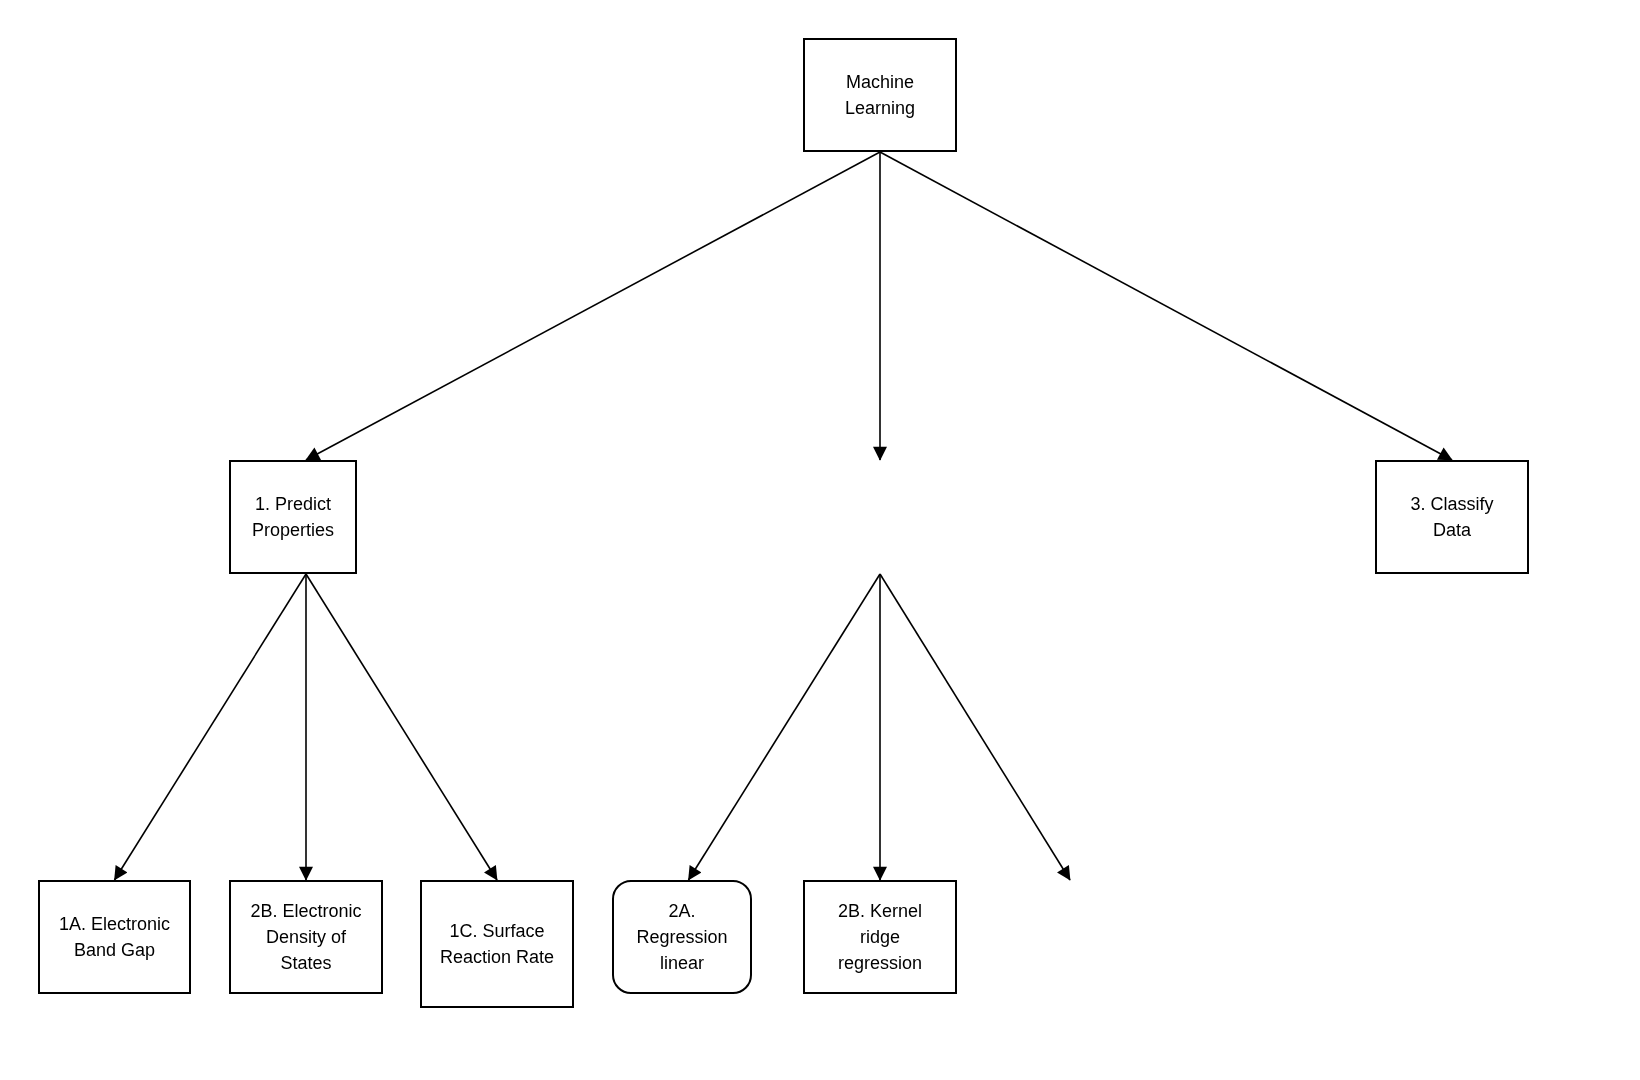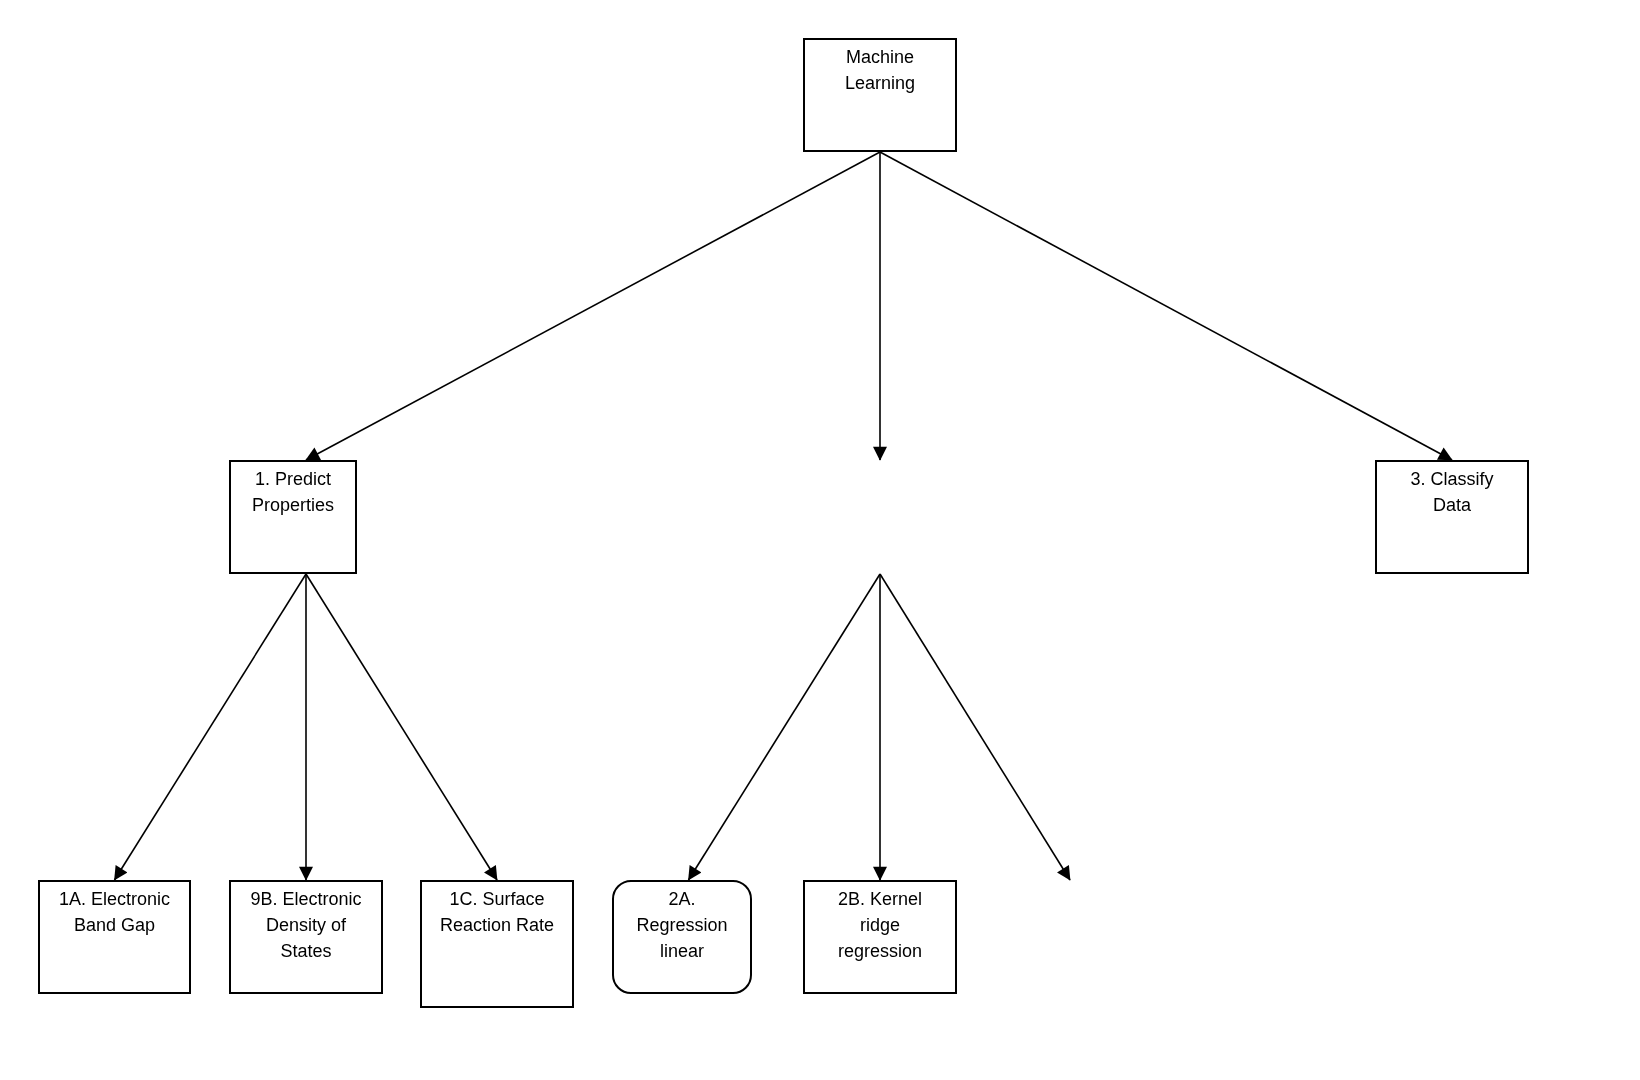--- a/index.html
+++ b/index.html
@@ -28,21 +28,21 @@
   .edge {
     stroke: #000000;
     stroke-width: 1.6;
   }
   .node {
     position: absolute;
     box-sizing: border-box;
     background: #ffffff;
     border: 2px solid #000000;
     display: flex;
-    align-items: flex-start;
+    align-items: center;
     justify-content: center;
     text-align: center;
     padding: 4px 6px;
   }
   .node .label {
     white-space: pre-line;
     font-size: 18px;
     line-height: 1.45;
     color: #000000;
   }
@@ -95,21 +95,21 @@
     <span class="label">3. Classify
 Data</span>
   </div>
 
   <div class="node pos-bandgap">
     <span class="label">1A. Electronic
 Band Gap</span>
   </div>
 
   <div class="node pos-dos">
-    <span class="label">9B. Electronic
+    <span class="label">2B. Electronic
 Density of
 States</span>
   </div>
 
   <div class="node pos-surface">
     <span class="label">1C. Surface
 Reaction Rate</span>
   </div>
 
   <div class="node pos-reglinear">

